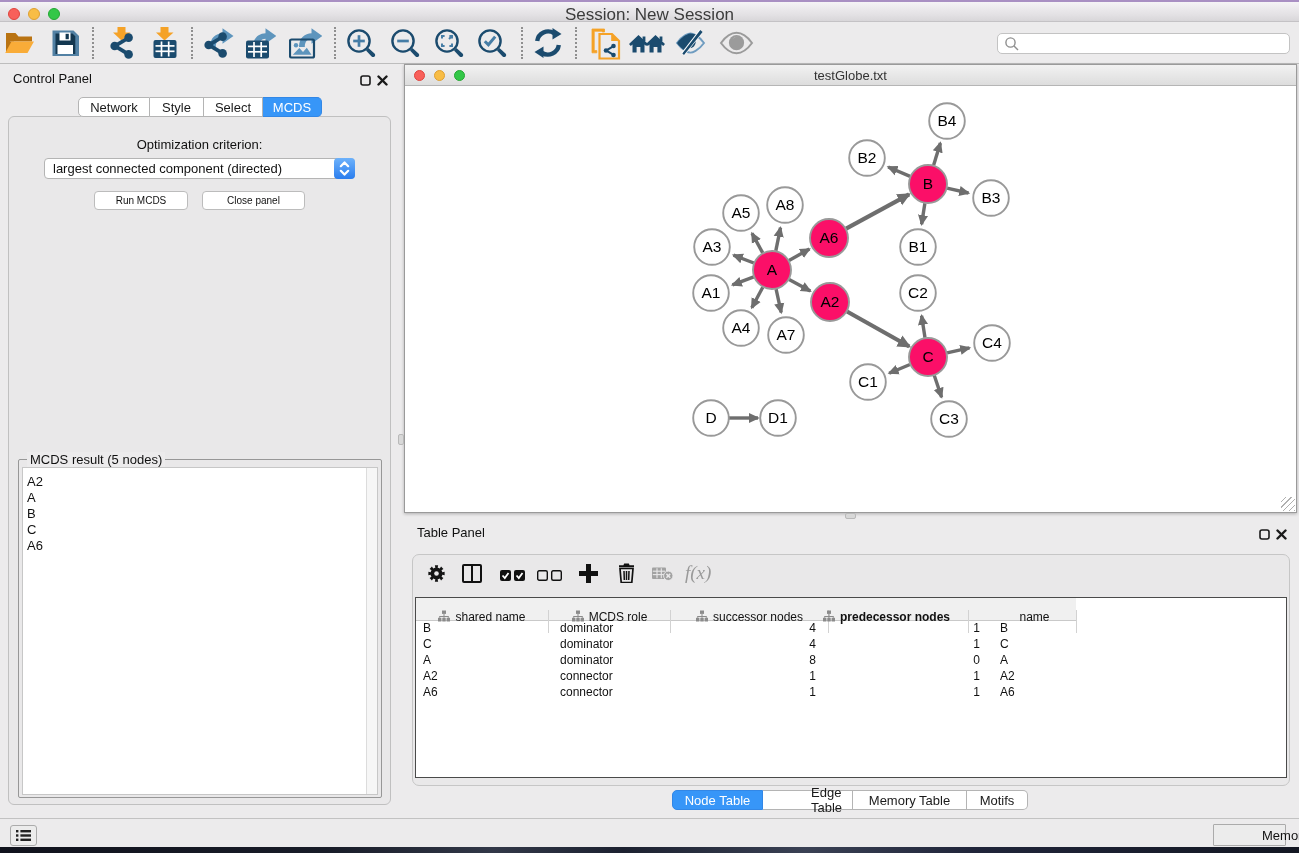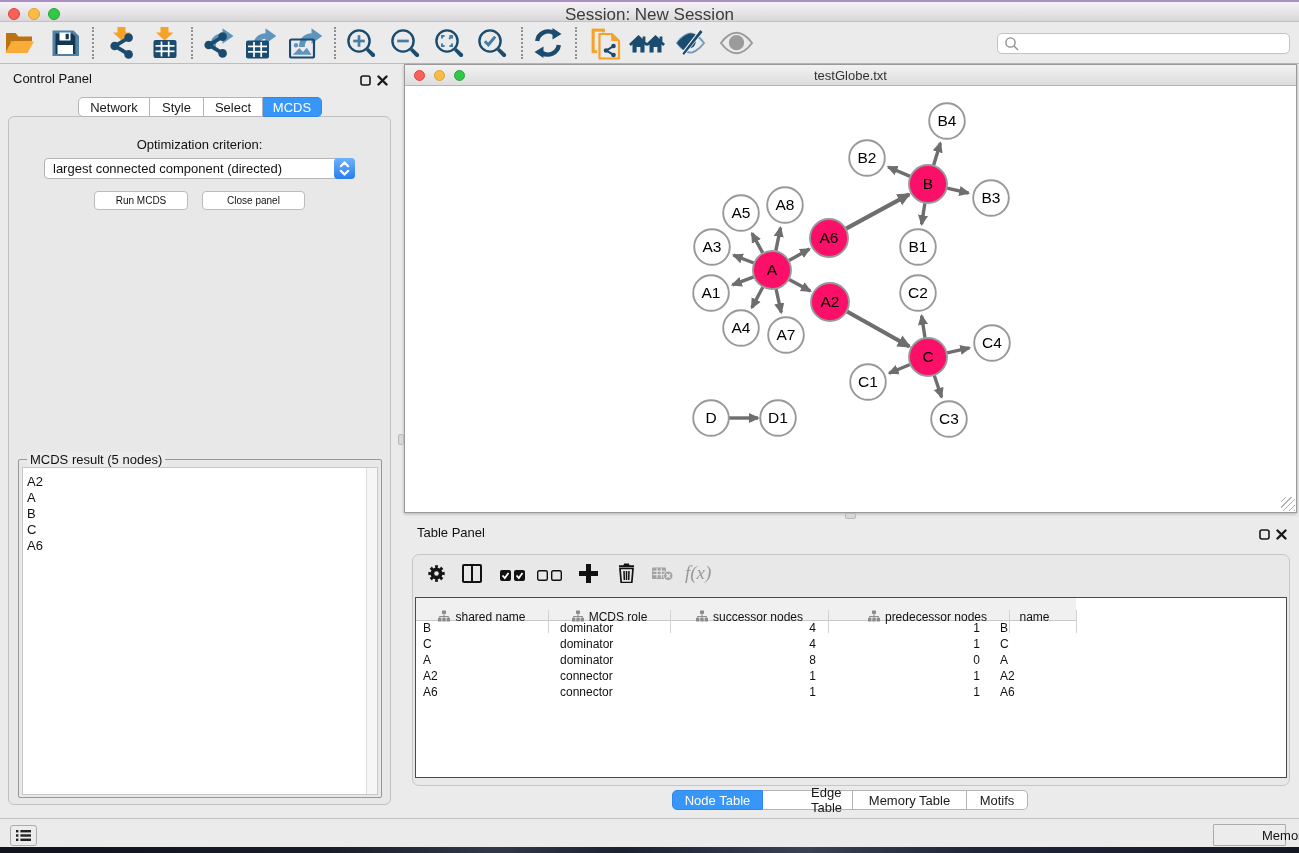--- a/index.html
+++ b/index.html
@@ -518,21 +518,21 @@
 <g fill="#8b8b8b">
                 <rect x="4" y="0.5" width="4" height="3.4"></rect>
 <rect x="0" y="7.8" width="3.4" height="3.7"></rect>
                 <rect x="4.3" y="7.8" width="3.4" height="3.7"></rect>
                 <rect x="8.6" y="7.8" width="3.4" height="3.7"></rect>
 <path d="M5.5 3.9 h1 v2 h-1 z M1.2 5.9 h9.6 v1 H1.2 z M1.2 6.4 h1 v1.4 h-1 z M5.5 6.4 h1 v1.4 h-1 z M9.8 6.4 h1 v1.4 h-1 z"></path>
 </g>
             </svg>
             <span>successor nodes</span>
           </div>
-<div class="hcell" style="left:430px; width:164px;">
+<div class="hcell" style="left:389px; width:164px;font-weight:bold;">
             <svg class="hicon" width="12" height="12" viewBox="0 0 12 12">
 <g fill="#8b8b8b">
                 <rect x="4" y="0.5" width="4" height="3.4"></rect>
 <rect x="0" y="7.8" width="3.4" height="3.7"></rect>
                 <rect x="4.3" y="7.8" width="3.4" height="3.7"></rect>
                 <rect x="8.6" y="7.8" width="3.4" height="3.7"></rect>
 <path d="M5.5 3.9 h1 v2 h-1 z M1.2 5.9 h9.6 v1 H1.2 z M1.2 6.4 h1 v1.4 h-1 z M5.5 6.4 h1 v1.4 h-1 z M9.8 6.4 h1 v1.4 h-1 z"></path>
 </g>
             </svg>
             <span>predecessor nodes</span>

